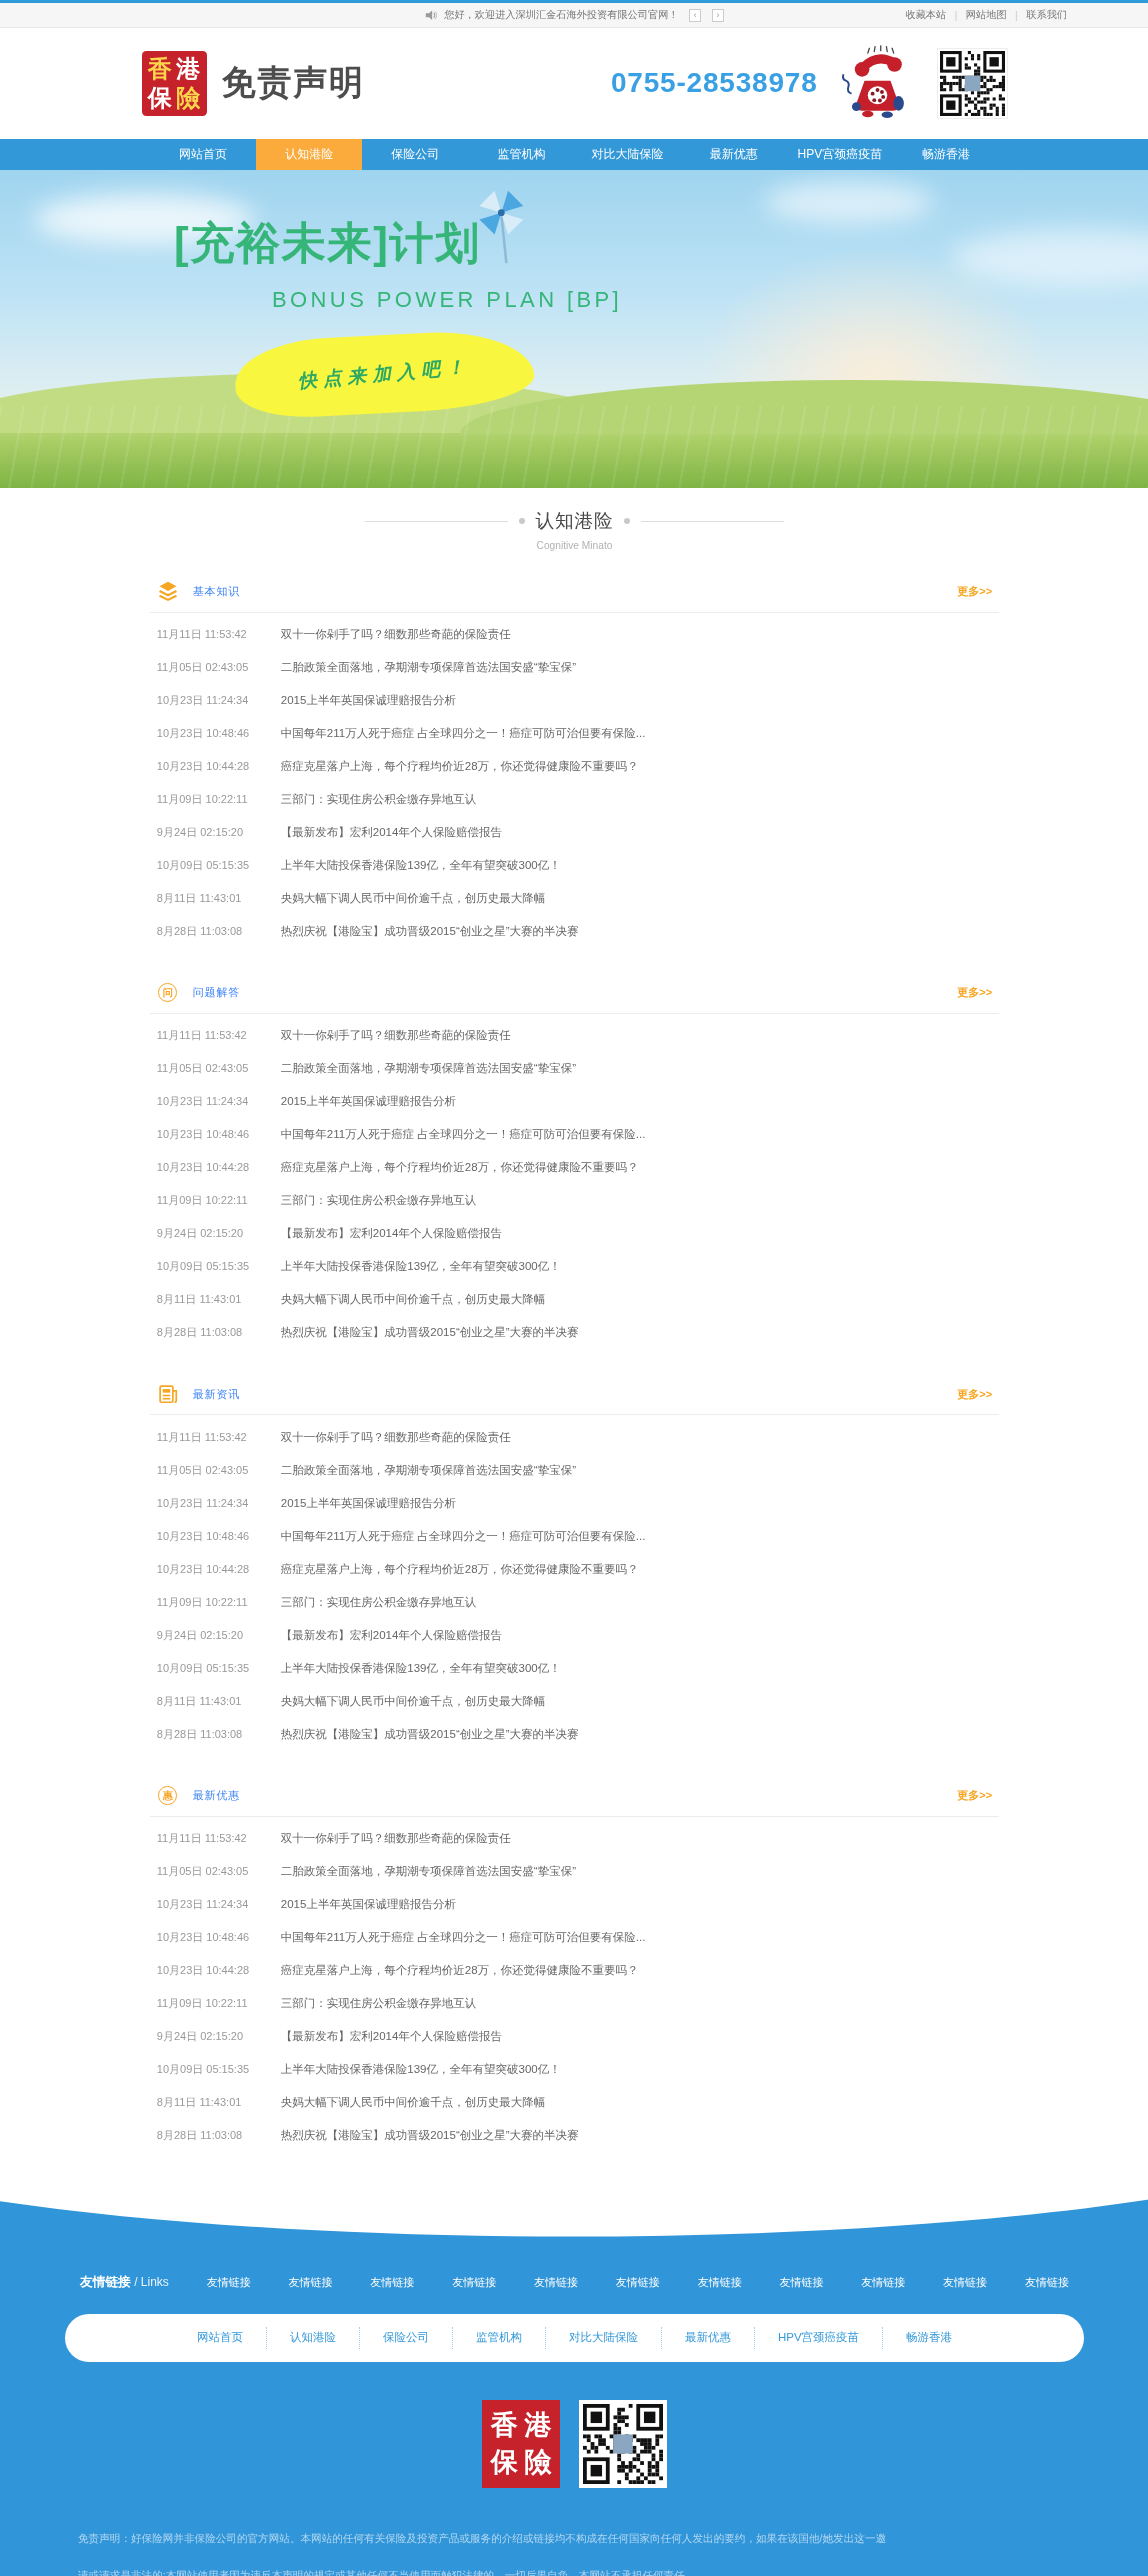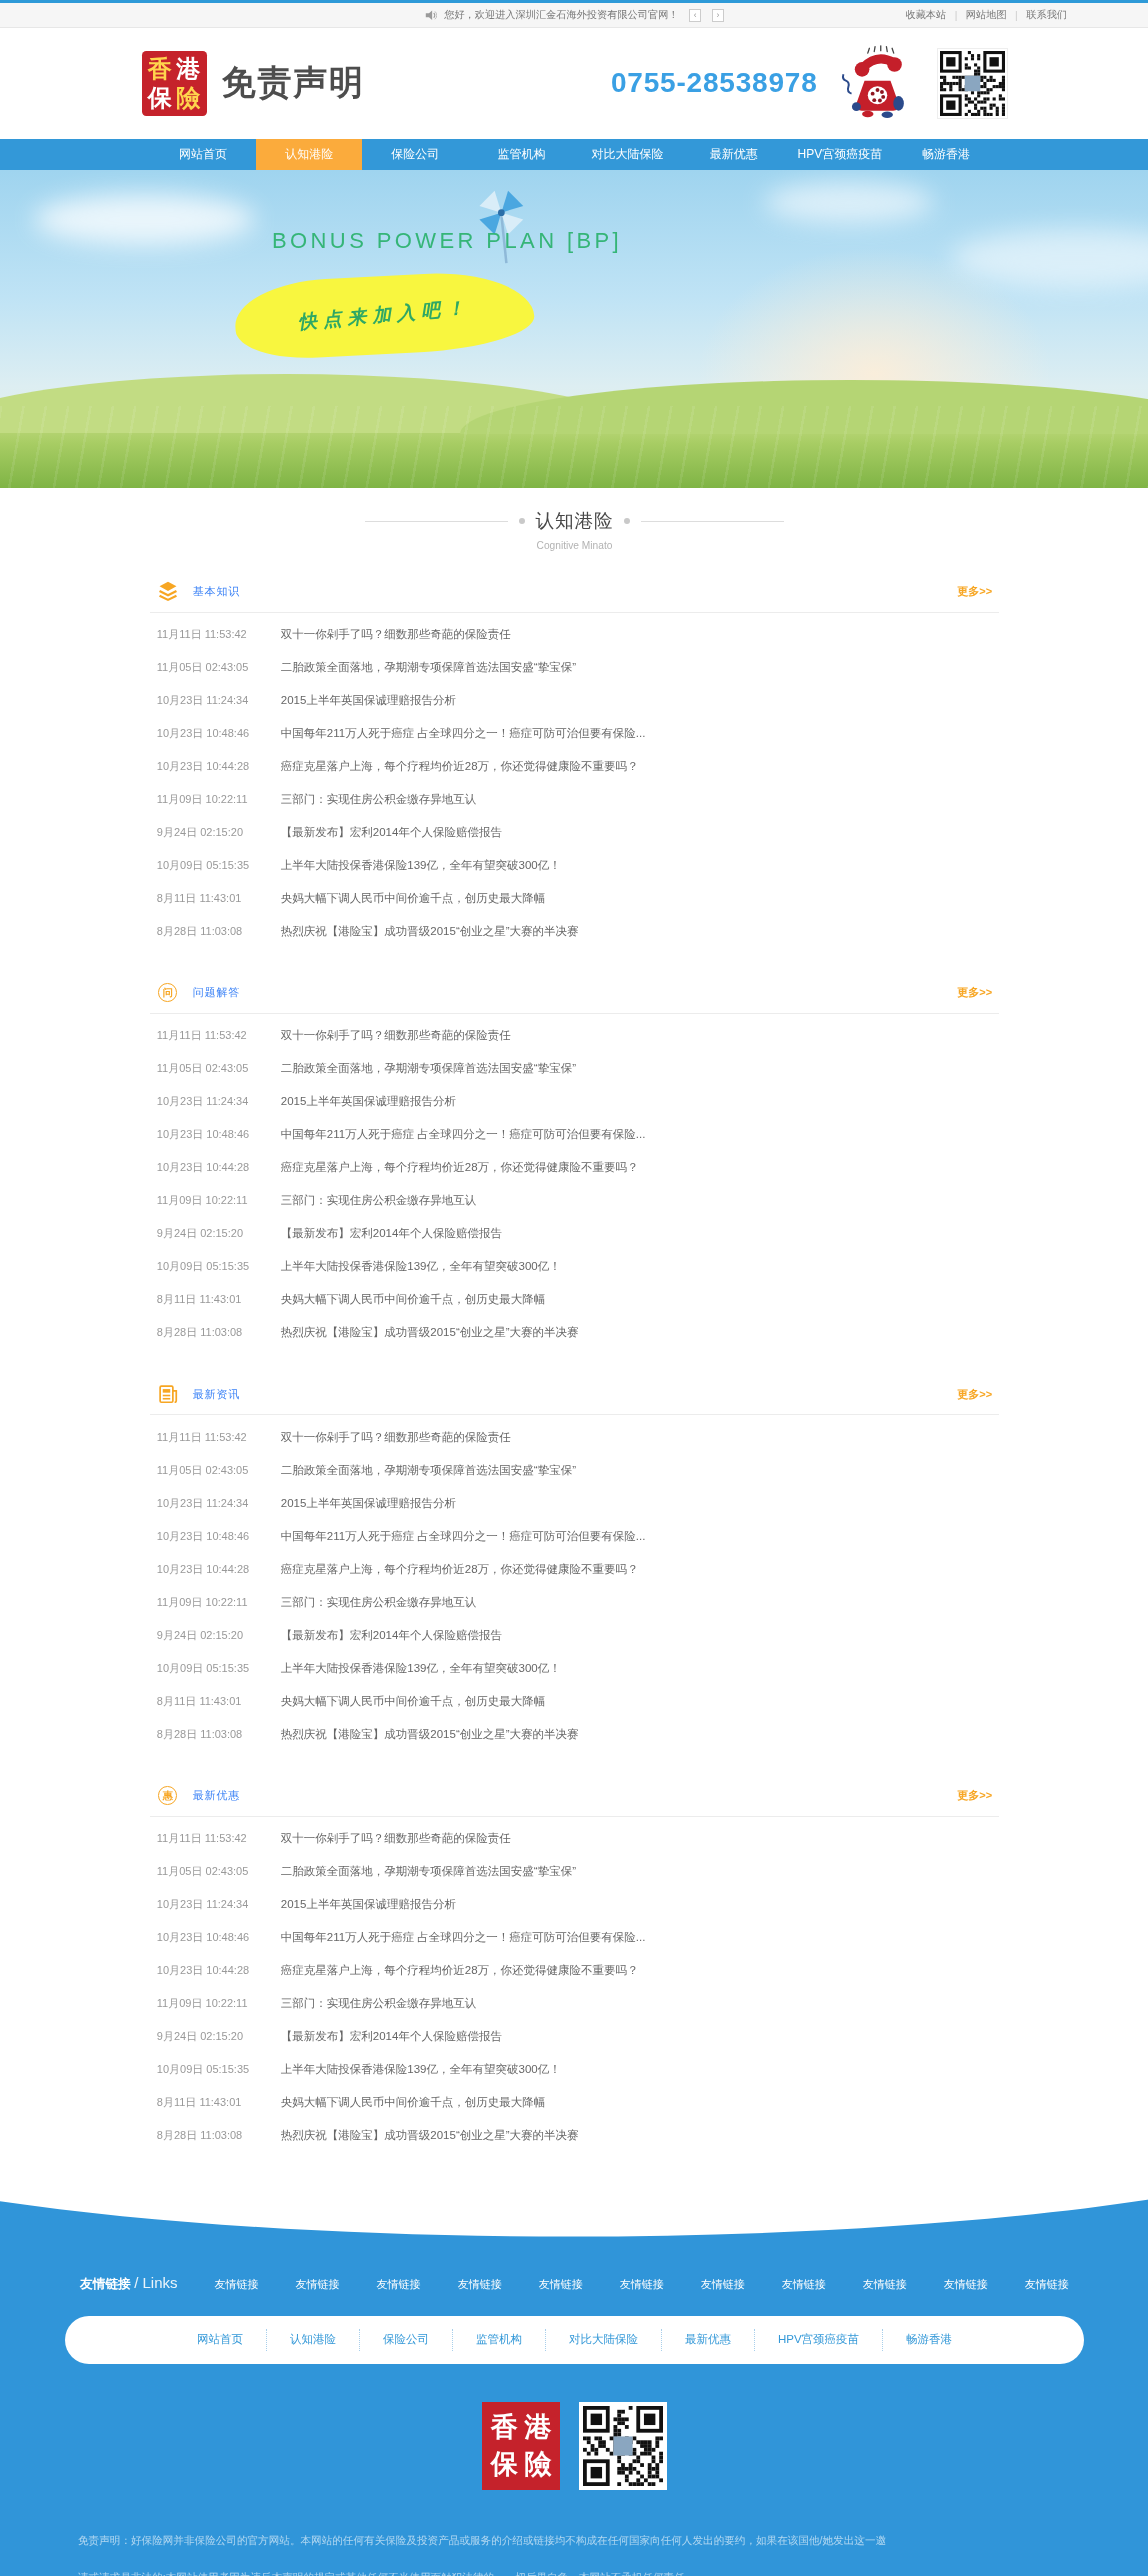--- a/index.html
+++ b/index.html
@@ -111,21 +111,21 @@
   .news-list { list-style: none; padding-top: 5.1px; }
   .news-row { display: flex; align-items: center; height: 33px; padding: 0 6.8px; }
   .news-date { width: 124px; flex: none; color: #999; font-size: 11px; }
   .news-title { color: #666; font-size: 11.5px; }
 
   
   .wave { height: 61px; background: #fff; margin-top: 39px; font-size: 0; }
   .site-footer { background: #3095d9; padding-bottom: 22px; color: #fff; }
   .friend-links { width: 989px; margin: 0 auto; display: flex; align-items: baseline; justify-content: space-between; padding-top: 22px; }
   .fl-label { font-size: 12.7px; font-weight: bold; white-space: nowrap; }
-  .fl-label em { font-style: normal; font-weight: normal; font-size: 15px; opacity: .9; margin-left: 3.4px; }
+  .fl-label em { font-style: normal; font-weight: normal; font-size: 12px; opacity: .9; margin-left: 3.4px; }
   .friend-link { color: #fff; font-size: 11px; }
   .footer-pill { width: 1019px; margin: 23px auto 0; background: #fff; border-radius: 25.5px; height: 48px;
     display: flex; align-items: center; justify-content: center; }
   .fp-item { color: #3398d8; font-size: 11.5px; padding: 3.4px 23px; border-left: 0.8px dotted #a9cfeb; }
   .fp-item:first-child { border-left: none; }
   .footer-info { margin-top: 38px; display: flex; justify-content: center; align-items: flex-start; gap: 18.7px; }
   .footer-logo { width: 78px; height: 88px; background: #c5222b; display: grid;
     grid-template-columns: 1fr 1fr; grid-template-rows: 1fr 1fr; align-items: center; justify-items: center;
     padding: 6.8px 5.1px; font-weight: bold; font-family: "Liberation Serif", "DejaVu Serif", serif; flex: none; }
   .footer-logo span { font-size: 27px; line-height: 1; }
@@ -363,20 +363,21 @@
       <g transform="translate(36,28)">
         <polygon points="0,0 26,-8 8,-26" fill="#4aa7e0"></polygon>
         <polygon points="0,0 8,26 26,8" fill="#d9edf8"></polygon>
         <polygon points="0,0 -26,8 -8,26" fill="#4aa7e0"></polygon>
         <polygon points="0,0 -8,-26 -26,-8" fill="#d9edf8"></polygon>
         <circle r="4" fill="#2b6ea8"></circle>
       </g>
     </svg>
   </span>
   <div class="hero-text">
+    <div class="hero-title">[充裕未来]计划</div>
     <div class="hero-subtitle">BONUS POWER PLAN [BP]</div>
     <div class="hero-badge">
       <span>快点来加入吧！</span>
     </div>
   </div>
   <div class="grass"></div>
   <div class="grass-stripes"></div>
 </div>
 
 <main class="main">

